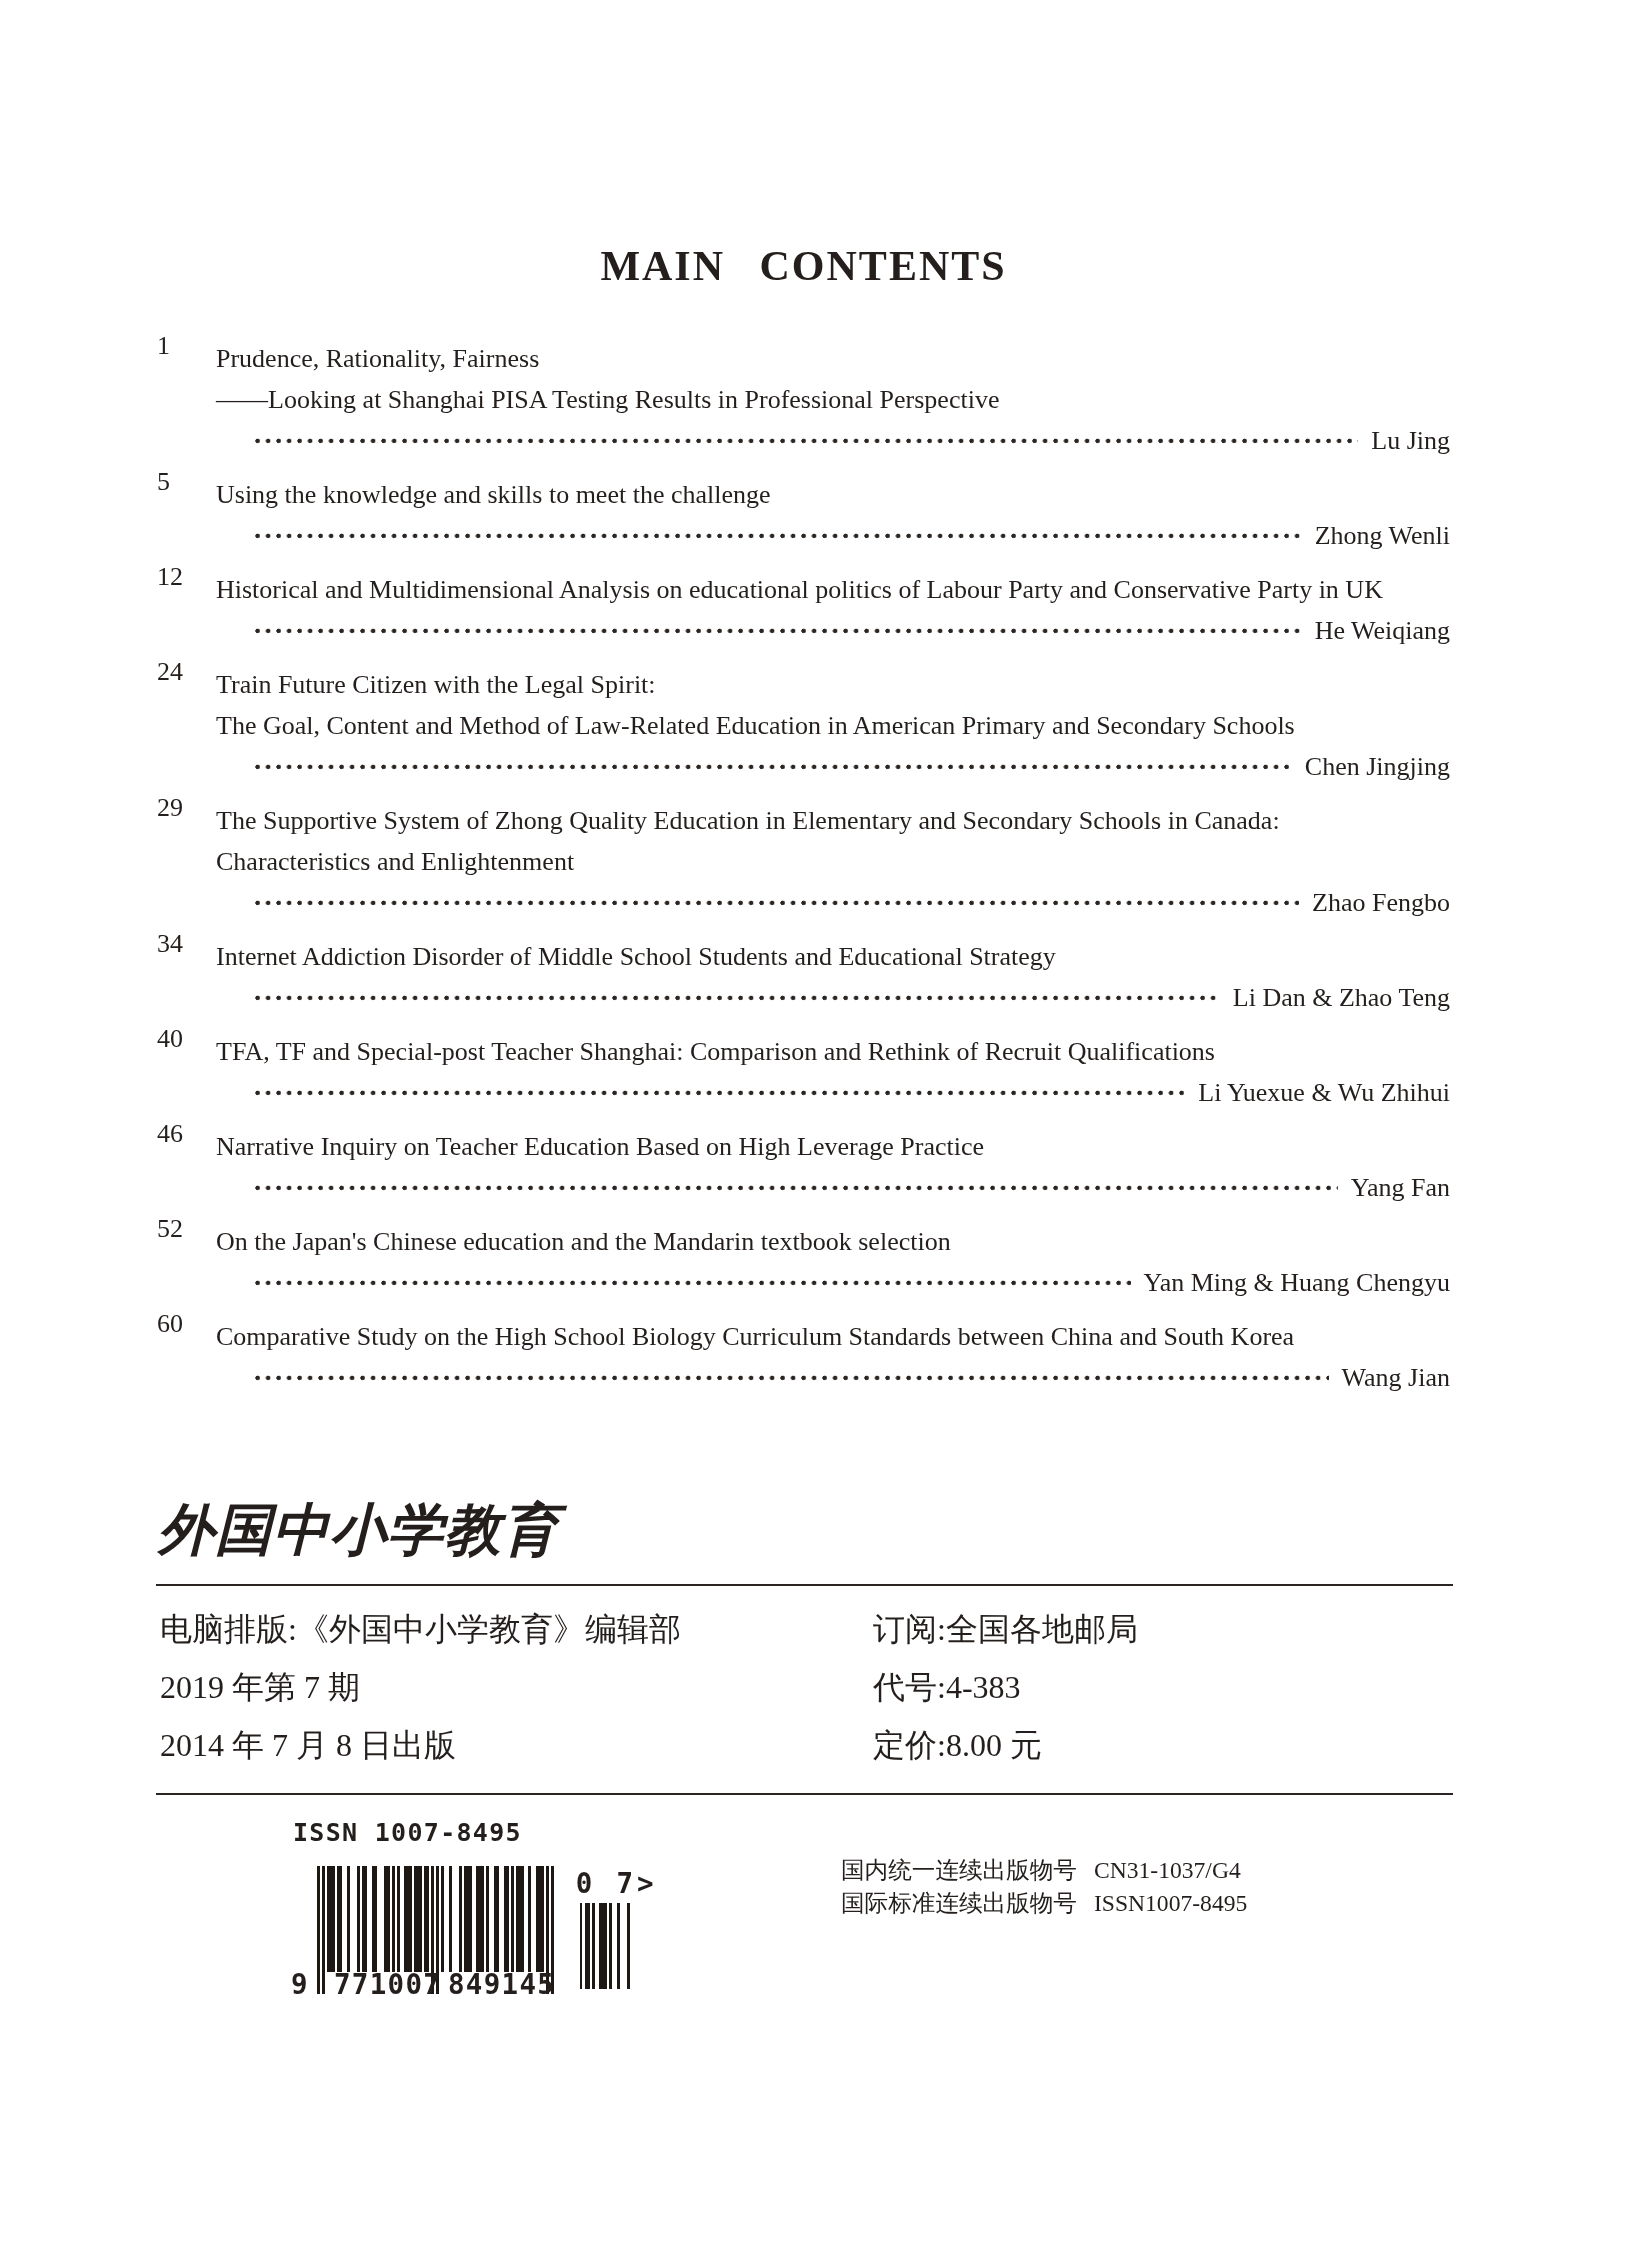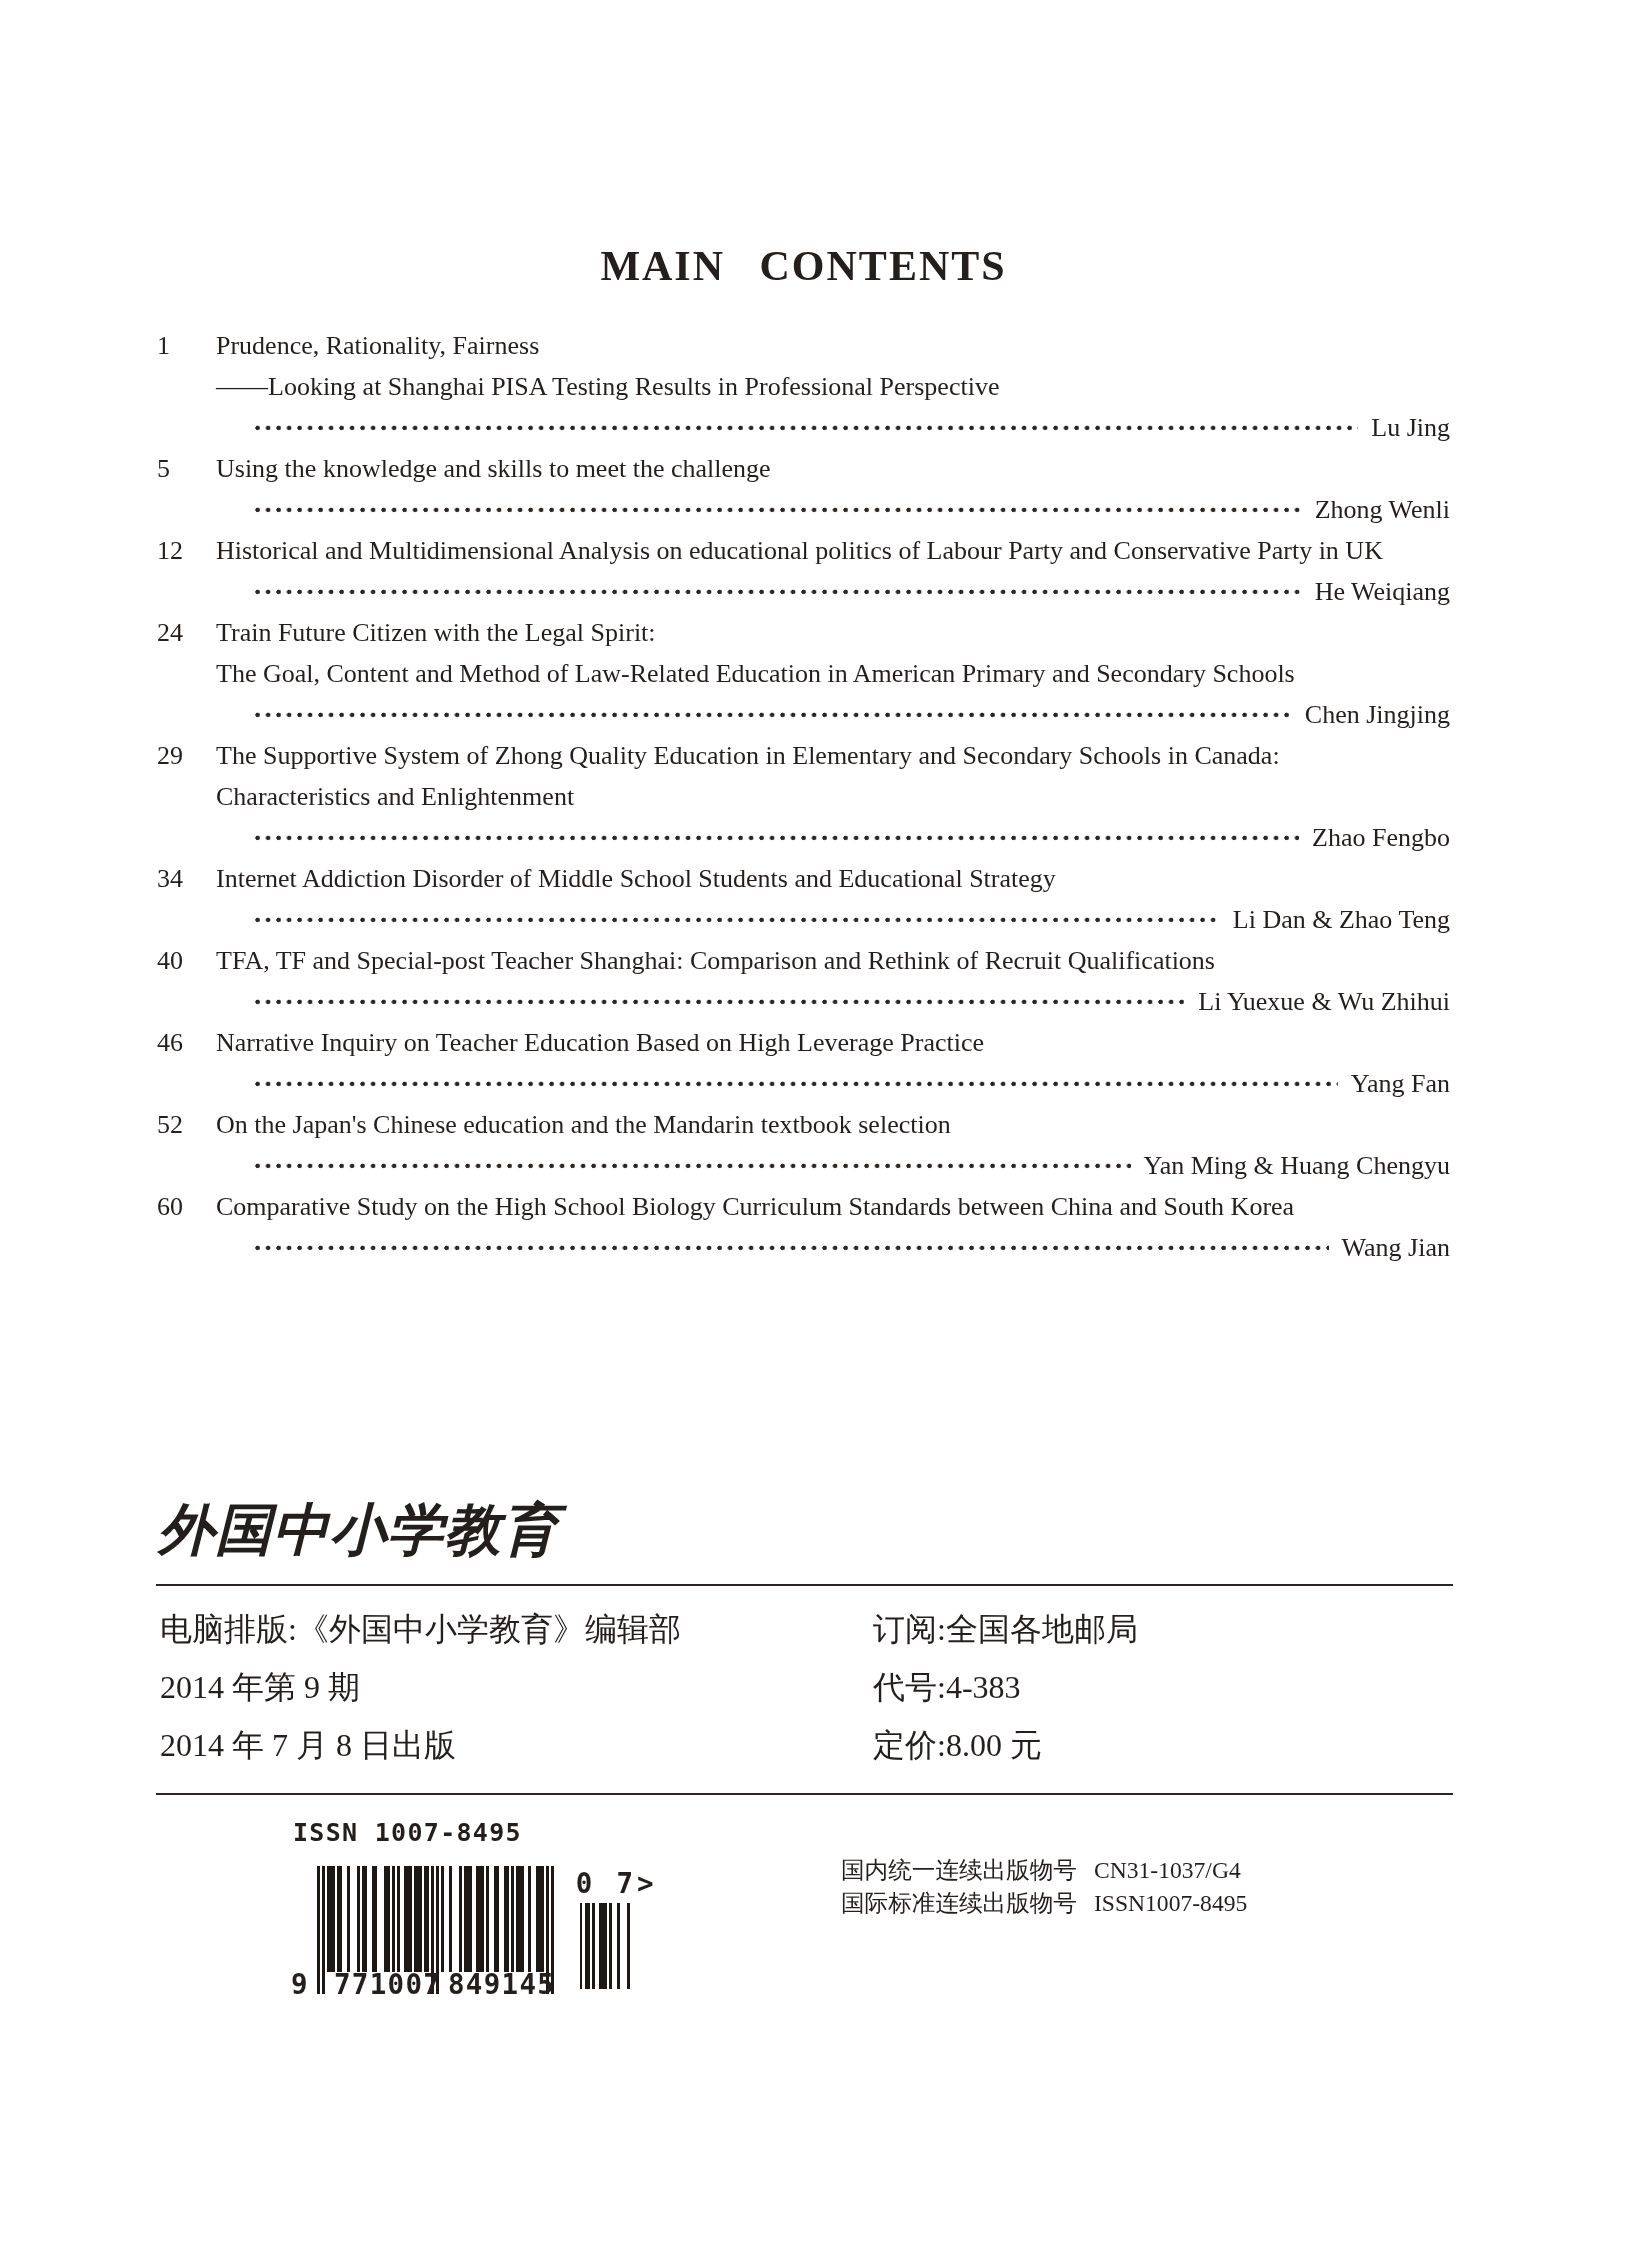--- a/index.html
+++ b/index.html
@@ -22,21 +22,21 @@
   }
   
   .toc{
     position:absolute;left:157px;top:325px;width:1293px;
   }
   .entry{display:grid;grid-template-columns:59px 1fr;}
   .pagenum{
     font-size:26px;line-height:41px;
     text-align:left;
   }
-  .entry-body{min-width:0;}
+  .entry-body{min-width:0;margin-top:13px;}
   .line{
     font-size:26px;line-height:41px;white-space:nowrap;
   }
   .leader-row{
     display:flex;align-items:center;
     height:41px;
     padding-left:39px;
   }
   .leader{
     flex:1 1 auto;height:7.9px;margin-right:13px;
@@ -224,21 +224,21 @@
         </div>
       </div>
     </div>
   </section>
 
   <div class="logo">外国中小学教育</div>
 
   <div class="rule rule1"></div>
 
   <div class="info il row0">电脑排版:《外国中小学教育》编辑部</div>
-  <div class="info il row1">2014 年第 9 期</div>
+  <div class="info il row1">2019 年第 7 期</div>
   <div class="info il row2">2014 年 7 月 8 日出版</div>
   <div class="info ir row0">订阅:全国各地邮局</div>
   <div class="info ir row1">代号:4-383</div>
   <div class="info ir row2">定价:8.00 元</div>
 
   <div class="rule rule2"></div>
 
   <div class="issn">ISSN 1007-8495</div>
 
   <div class="barcode">

